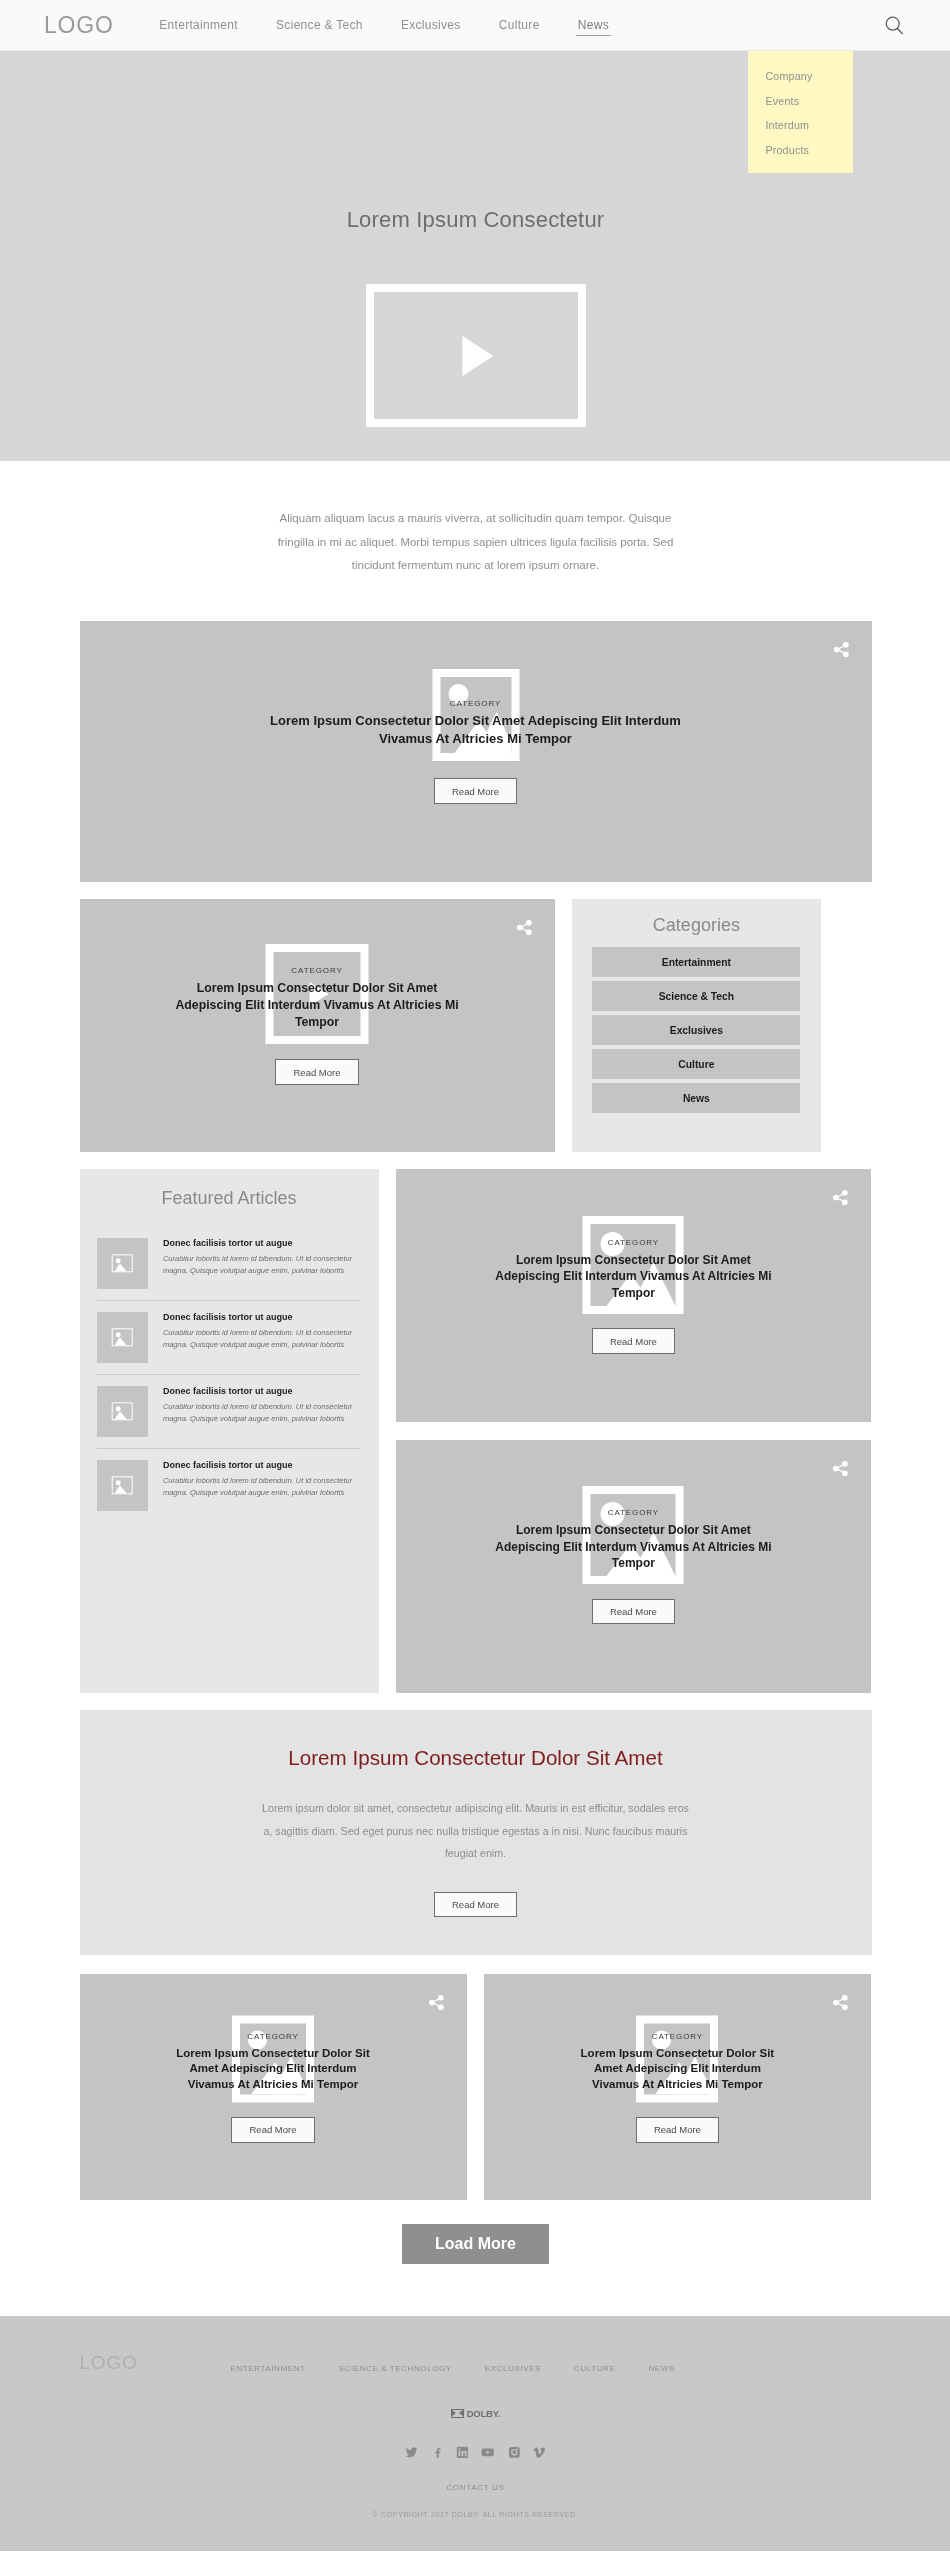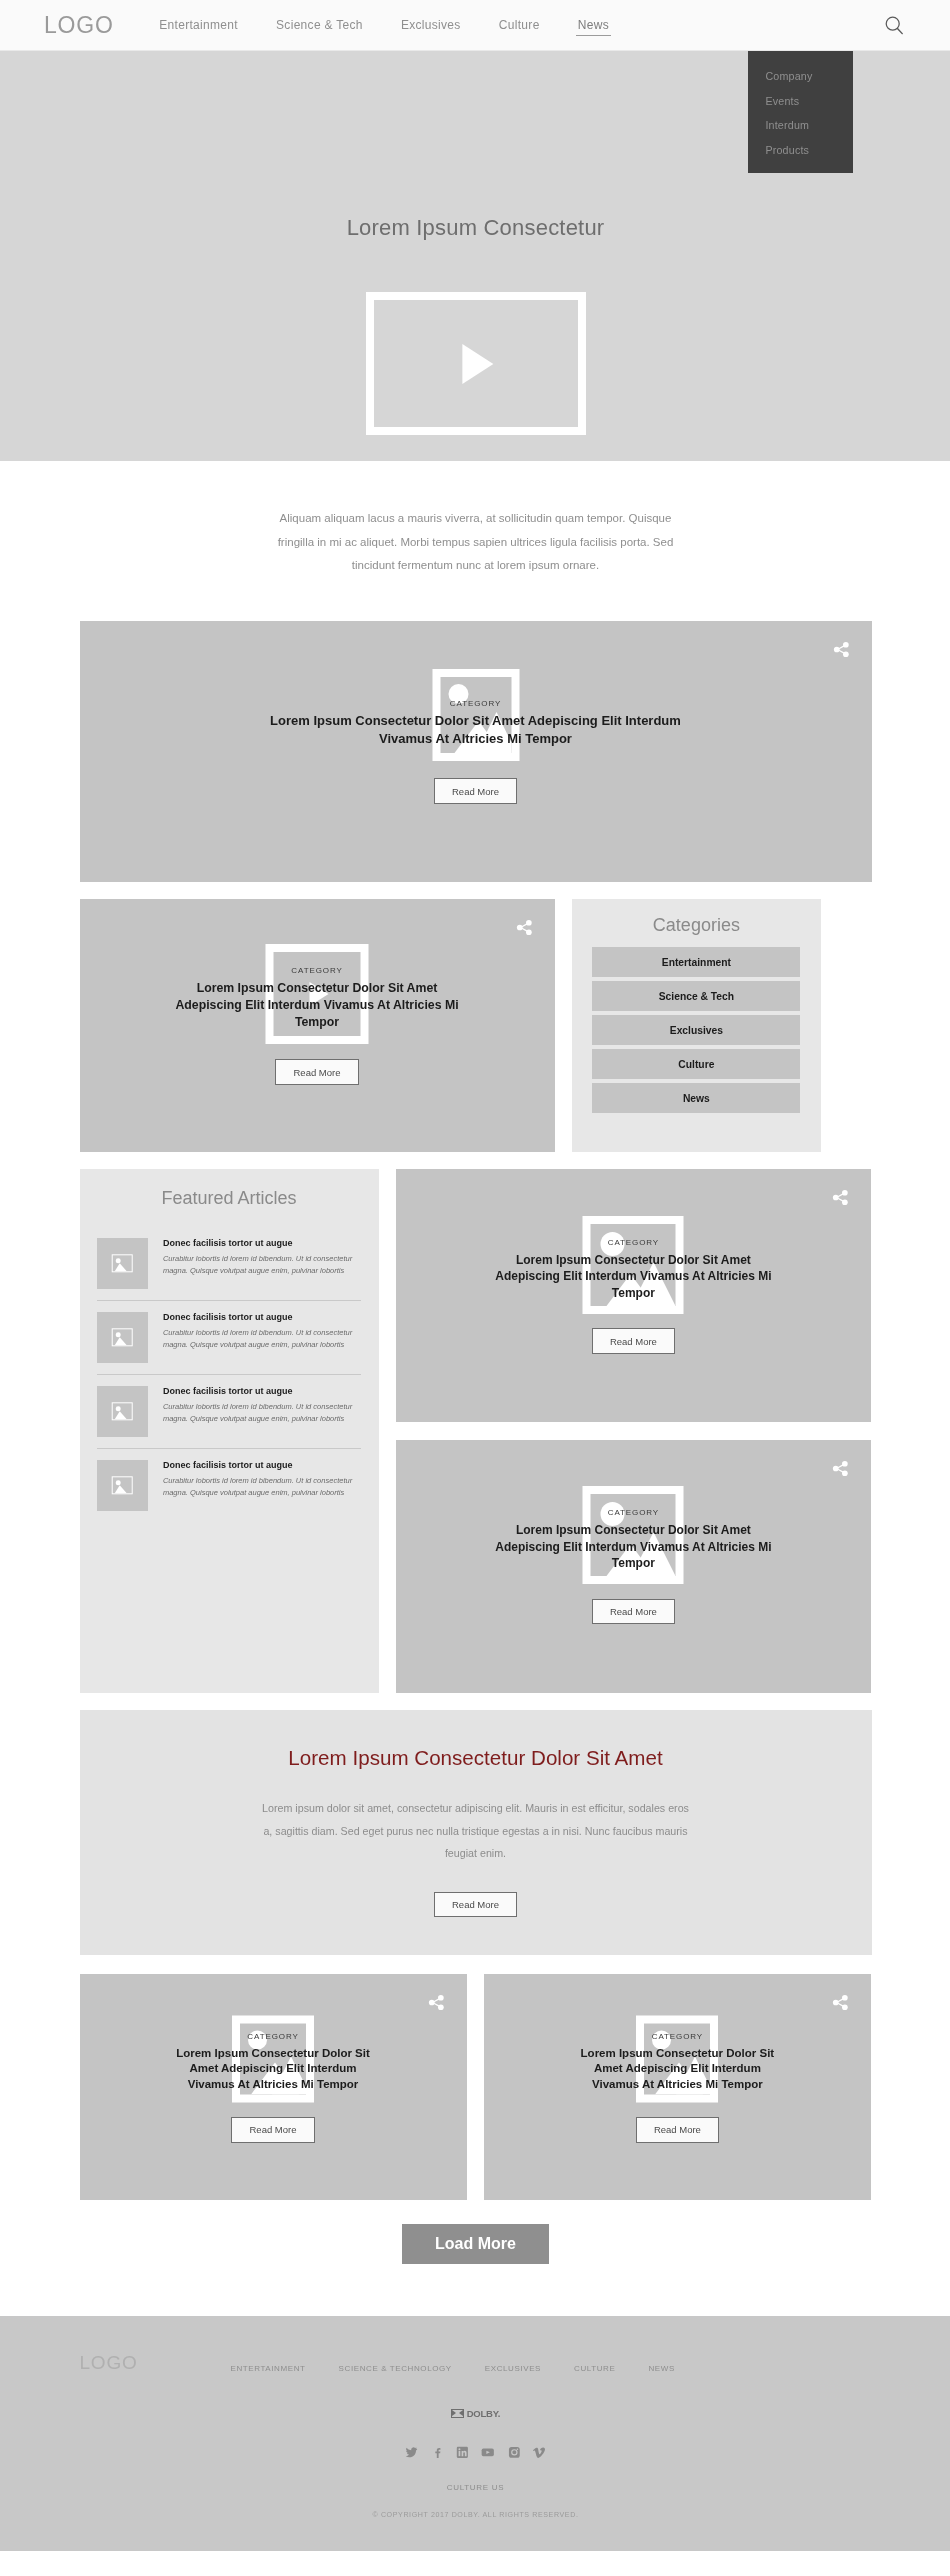--- a/index.html
+++ b/index.html
@@ -55,37 +55,37 @@
     cursor: pointer;
   }
   .search-btn svg { display: block; }
 
   
   .dropdown {
     position: absolute;
     top: 51px;
     left: 748px;
     width: 105px;
-    background: #404040;
+    background: #fef9c3;
     padding: 12.7px 0 11px 0;
     z-index: 50;
   }
   .dropdown-item {
     font-size: 10.7px;
     color: #8f8f8f;
     padding: 6.3px 0 6.3px 17.4px;
     cursor: pointer;
     letter-spacing: 0.2px;
   }
 
   
   .hero {
     background: #d6d6d6;
     height: 410px;
-    padding-top: 12px;
+    padding-top: 4px;
     text-align: center;
     position: relative;
   }
   .hero-title {
     font-size: 22px;
     color: #6e6e6e;
     font-weight: 400;
     letter-spacing: 0.2px;
     padding-top: 152px;
   }
@@ -739,16 +739,16 @@
           <circle cx="11.9" cy="4.1" r="1" fill="#c8c8c8"></circle>
         </svg>
     </span>
     <span class="social">
       <svg width="12.7" height="12.7" viewBox="0 0 16 16">
           <path fill="#8a8a8a" d="M15 4.7c-.07 1.5-1.12 3.55-3.15 6.15C9.75 13.6 8 15 6.6 15c-.88 0-1.62-.8-2.22-2.42L3.2 8.13c-.45-1.6-.93-2.42-1.45-2.42-.11 0-.5.24-1.18.7L0 5.5c.74-.65 1.47-1.3 2.2-1.96 1-.86 1.75-1.3 2.25-1.35 1.18-.12 1.9.7 2.17 2.42.3 1.88.5 3.05.62 3.5.35 1.6.73 2.4 1.15 2.4.32 0 .8-.5 1.45-1.53.64-1.02.99-1.8 1.04-2.33.1-.95-.28-1.43-1.04-1.43-.36 0-.74.08-1.12.25.74-2.4 2.15-3.57 4.23-3.5 1.55.05 2.28 1.05 2.2 3.02z"></path>
         </svg>
     </span>
   </div>
 
-  <div class="contact">CULTURE US</div>
+  <div class="contact">CONTACT US</div>
   <div class="copyright">© COPYRIGHT 2017 DOLBY. ALL RIGHTS RESERVED.</div>
 </div>
 
 
 </body></html>

